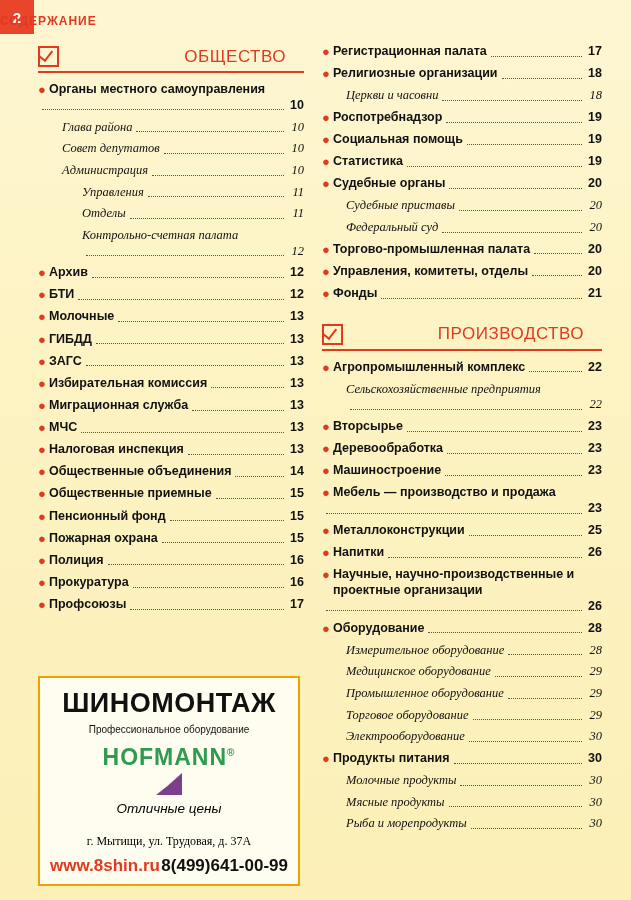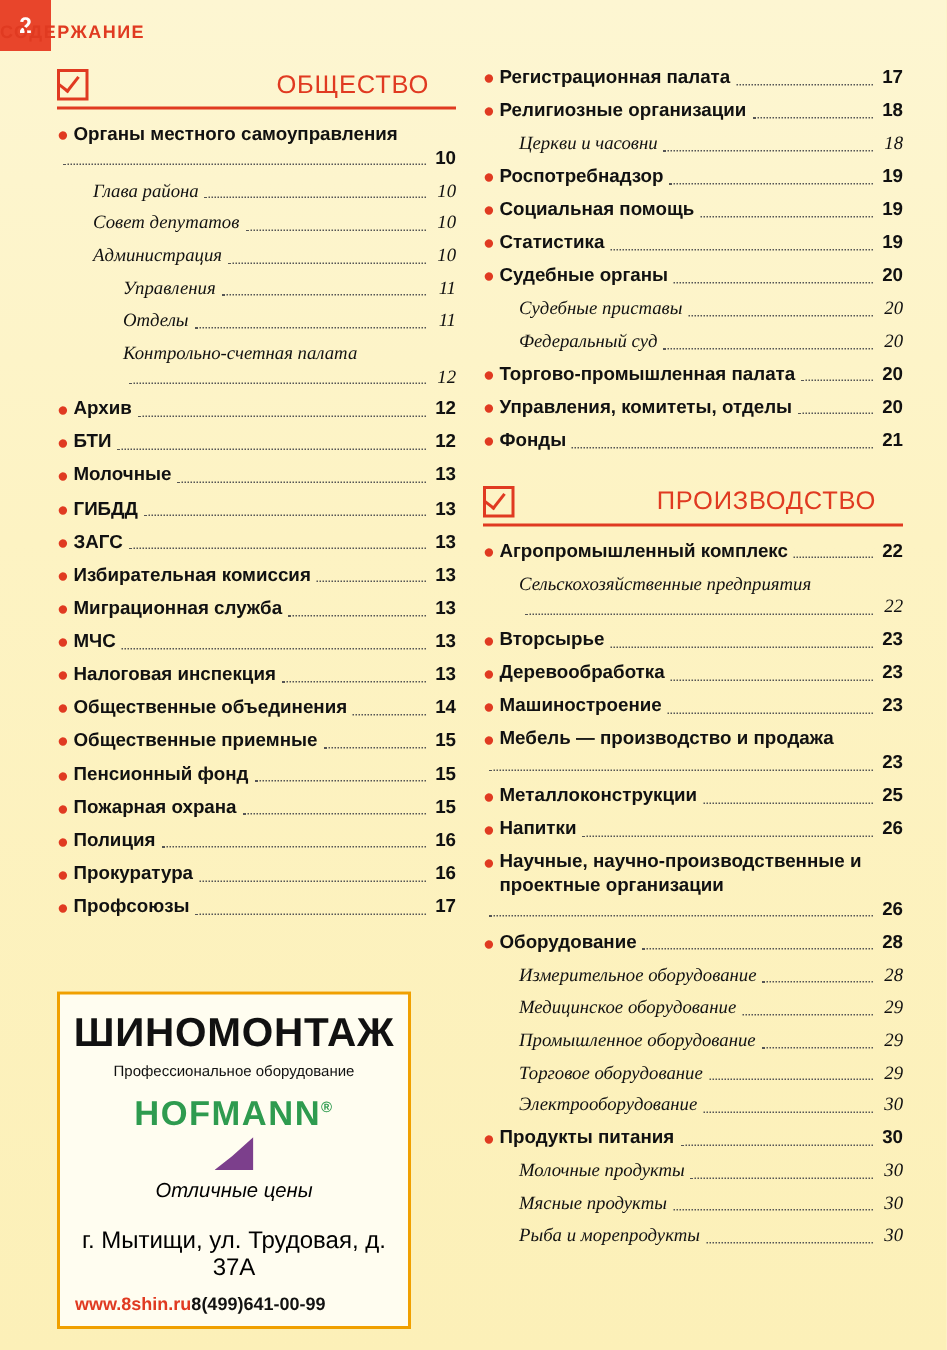--- a/index.html
+++ b/index.html
@@ -161,21 +161,21 @@
     display: flex;
     align-items: flex-end;
   }
   li.entry.wrap .row2 .lead { margin-bottom: 3px; }
 
   
   .ad {
     position: absolute;
     left: 0;
     bottom: 6px;
-    width: 236px;
+    width: 262px;
     border: 2px solid #f0a000;
     background: #fffdf0;
     box-sizing: border-box;
     padding: 10px 8px 8px 8px;
     text-align: center;
   }
   .ad-title {
     font-size: 27px;
     font-weight: bold;
     letter-spacing: 0.5px;
@@ -205,27 +205,29 @@
     background: #7c3f8c;
     margin: 2px auto 6px auto;
     clip-path: polygon(0 100%, 100% 100%, 100% 0, 45% 58%);
   }
   .ad-prices {
     font-style: italic;
     font-size: 13.5px;
     margin-bottom: 18px;
   }
   .ad-addr {
-    font-size: 16px;
+    font-size: 12px;
     margin-bottom: 7px;
+    font-family: Liberation Serif, serif;
   }
   .ad-contacts {
     display: flex;
+    justify-content: space-between;
     align-items: center;
-    font-size: 12px;
+    font-size: 17px;
     font-weight: bold;
     padding: 0 2px;
   }
   .ad-site { color: #e03a21; }
   .ad-phone { color: #111; }
 </style>
 </head>
 <body>
 
 <div class="page">

